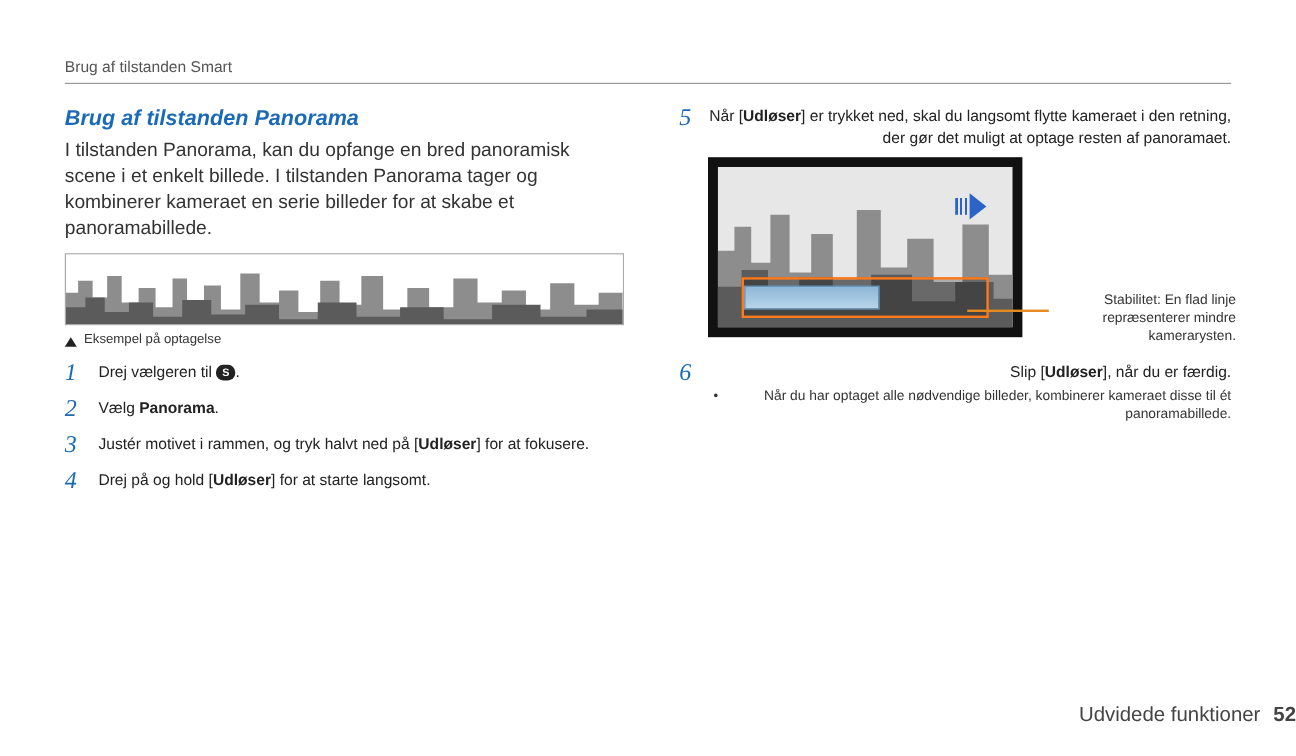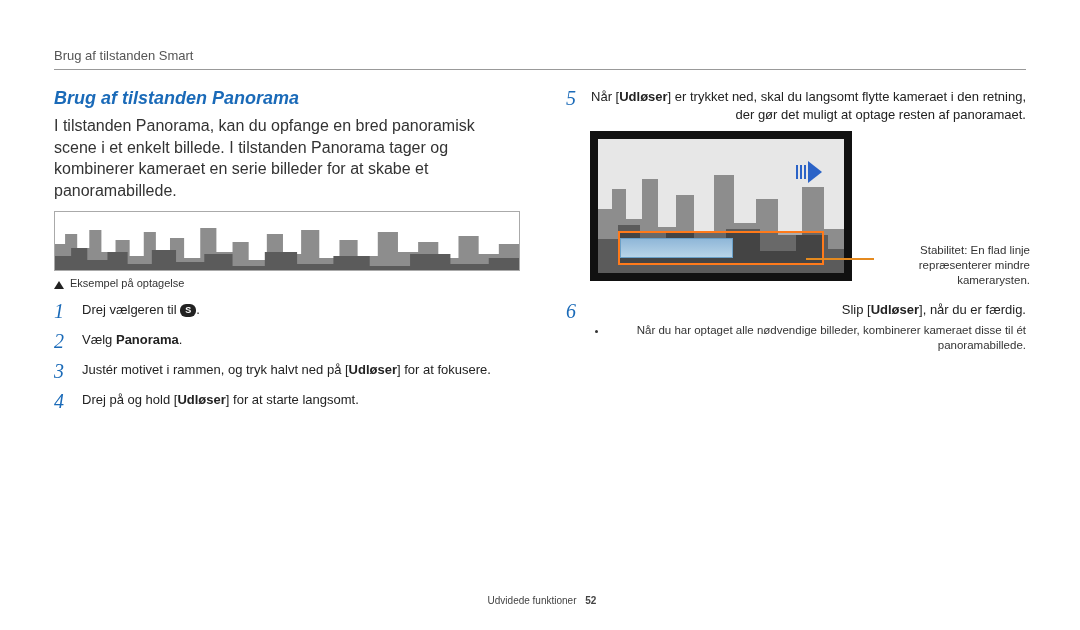--- a/index.html
+++ b/index.html
@@ -192,22 +192,22 @@
   }
   .callout-line {
     position: absolute;
     background: #e58a1f;
     height: 1.5px;
   }
   .footer {
     position: absolute;
     bottom: 24px;
     left: 4px; right: 0;
-    text-align: center;
-    font-size: 10px;
+    text-align: right;
+    font-size: 17px;
     color: #444;
   }
   .footer .pg { font-weight: 700; margin-left: 6px; }
   strong { font-weight: 700; }
 </style>
 </head>
 <body>
 
 <div class="page">
 

